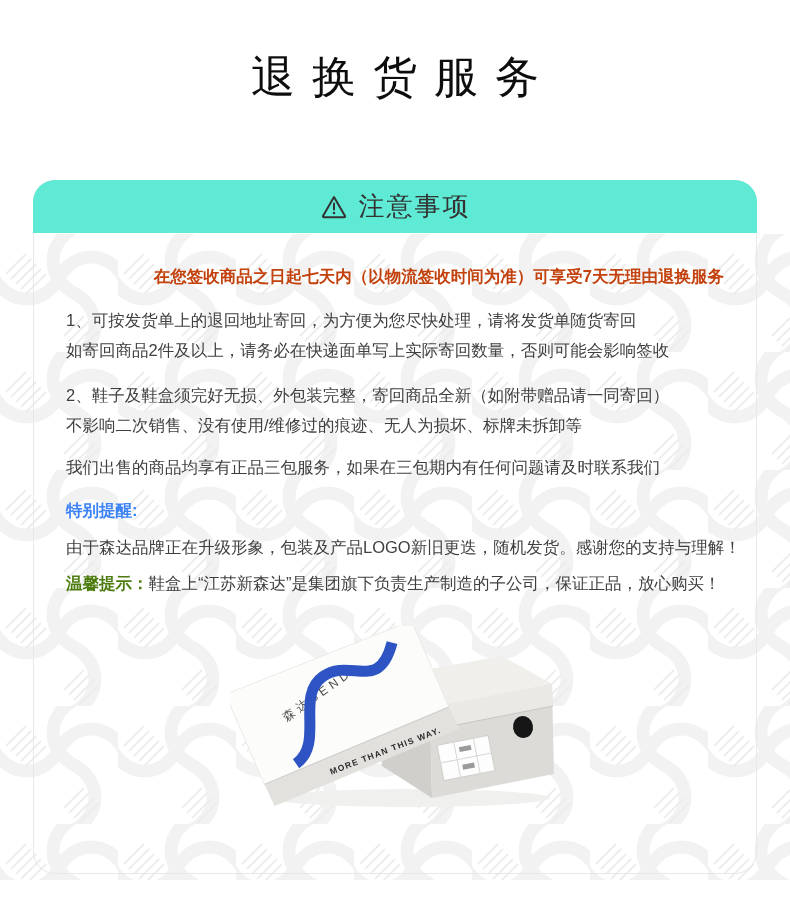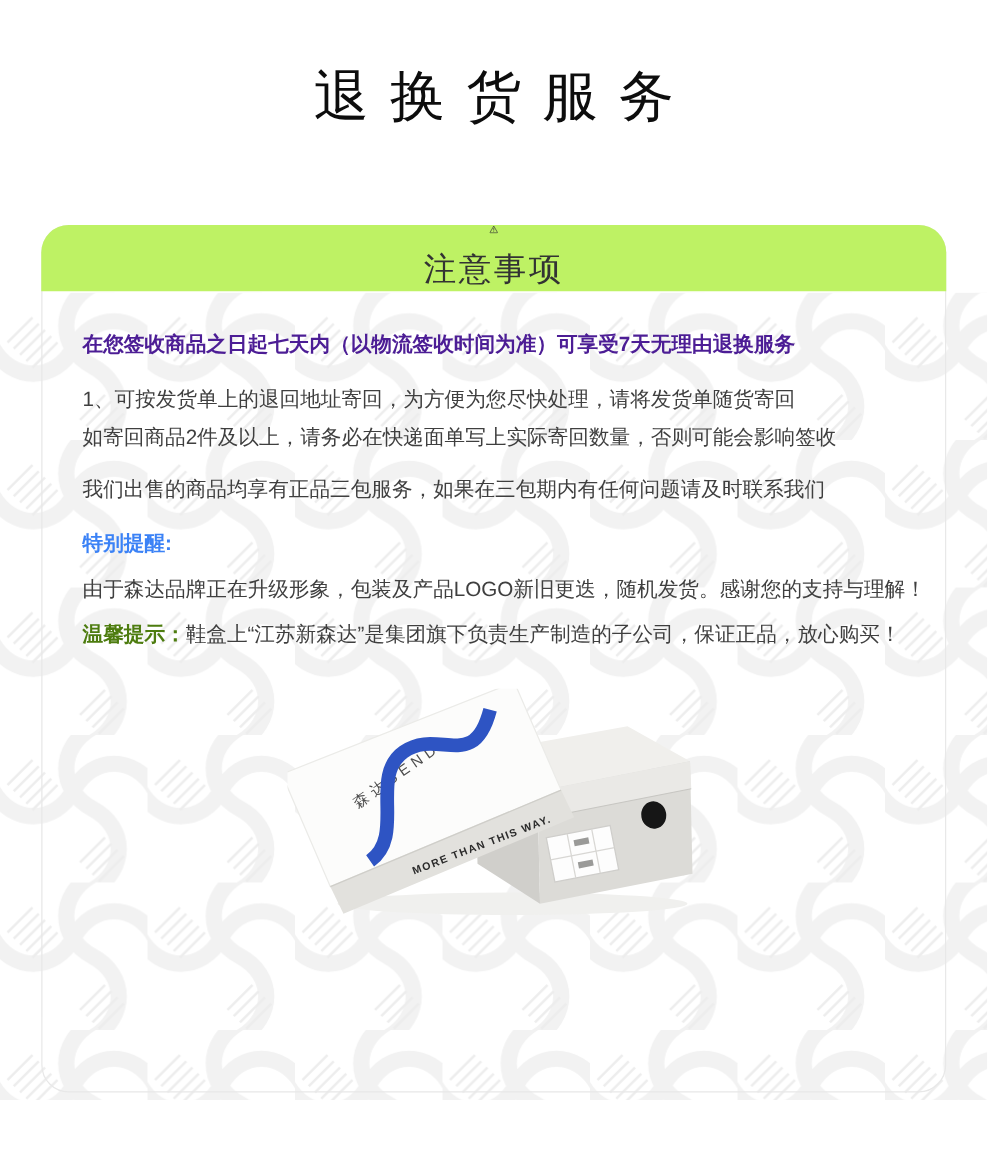--- a/index.html
+++ b/index.html
@@ -40,45 +40,44 @@
     top: 168px;
     width: 724px;
     height: 694px;
     border: 1px solid #e8e8e8;
     border-radius: 22px;
     background: transparent;
   }
   .notice-header {
     height: 53px;
     margin: -1px -1px 0 -1px;
-    background: #bef264;
+    background: #5eead4;
     border-radius: 22px 22px 0 0;
     display: flex;
     align-items: center;
     justify-content: center;
     gap: 11px;
-    flex-direction: column;
   }
   .notice-header .hd-text {
     font-size: 26px;
     color: #333333;
     letter-spacing: 2px;
   }
   .warn-icon { display: block; }
   .notice-body {
     padding: 0 32px;
     font-size: 16.5px;
     color: #3f3f3f;
     line-height: 30px;
   }
   .lead-line {
     margin-top: 28px;
-    text-align: left;
+    text-align: right;
     font-weight: bold;
-    color: #4c1d95;
+    color: #c2410c;
     white-space: nowrap;
   }
   .rule p { white-space: nowrap; }
   .rule-1 { margin-top: 14px; }
   .rule-2 { margin-top: 15px; }
   .rule-3 { margin-top: 12px; }
   .special-title {
     margin-top: 13px;
     font-weight: bold;
     color: #3b82f6;
@@ -137,20 +136,24 @@
 
     <div class="notice-body">
 
       <p class="lead-line">在您签收商品之日起七天内（以物流签收时间为准）可享受7天无理由退换服务</p>
 
       <div class="rule rule-1">
         <p>1、可按发货单上的退回地址寄回，为方便为您尽快处理，请将发货单随货寄回</p>
         <p>如寄回商品2件及以上，请务必在快递面单写上实际寄回数量，否则可能会影响签收</p>
       </div>
 
+      <div class="rule rule-2">
+        <p>2、鞋子及鞋盒须完好无损、外包装完整，寄回商品全新（如附带赠品请一同寄回）</p>
+        <p>不影响二次销售、没有使用/维修过的痕迹、无人为损坏、标牌未拆卸等</p>
+      </div>
 
       <div class="rule rule-3">
         <p>我们出售的商品均享有正品三包服务，如果在三包期内有任何问题请及时联系我们</p>
       </div>
 
       <p class="special-title">特别提醒:</p>
 
       <p class="special-line sp-b">由于森达品牌正在升级形象，包装及产品LOGO新旧更迭，随机发货。感谢您的支持与理解！</p>
       <p class="special-line sp-c"><span class="tip-label">温馨提示：</span><span>鞋盒上“江苏新森达”是集团旗下负责生产制造的子公司，保证正品，放心购买！</span></p>
 

